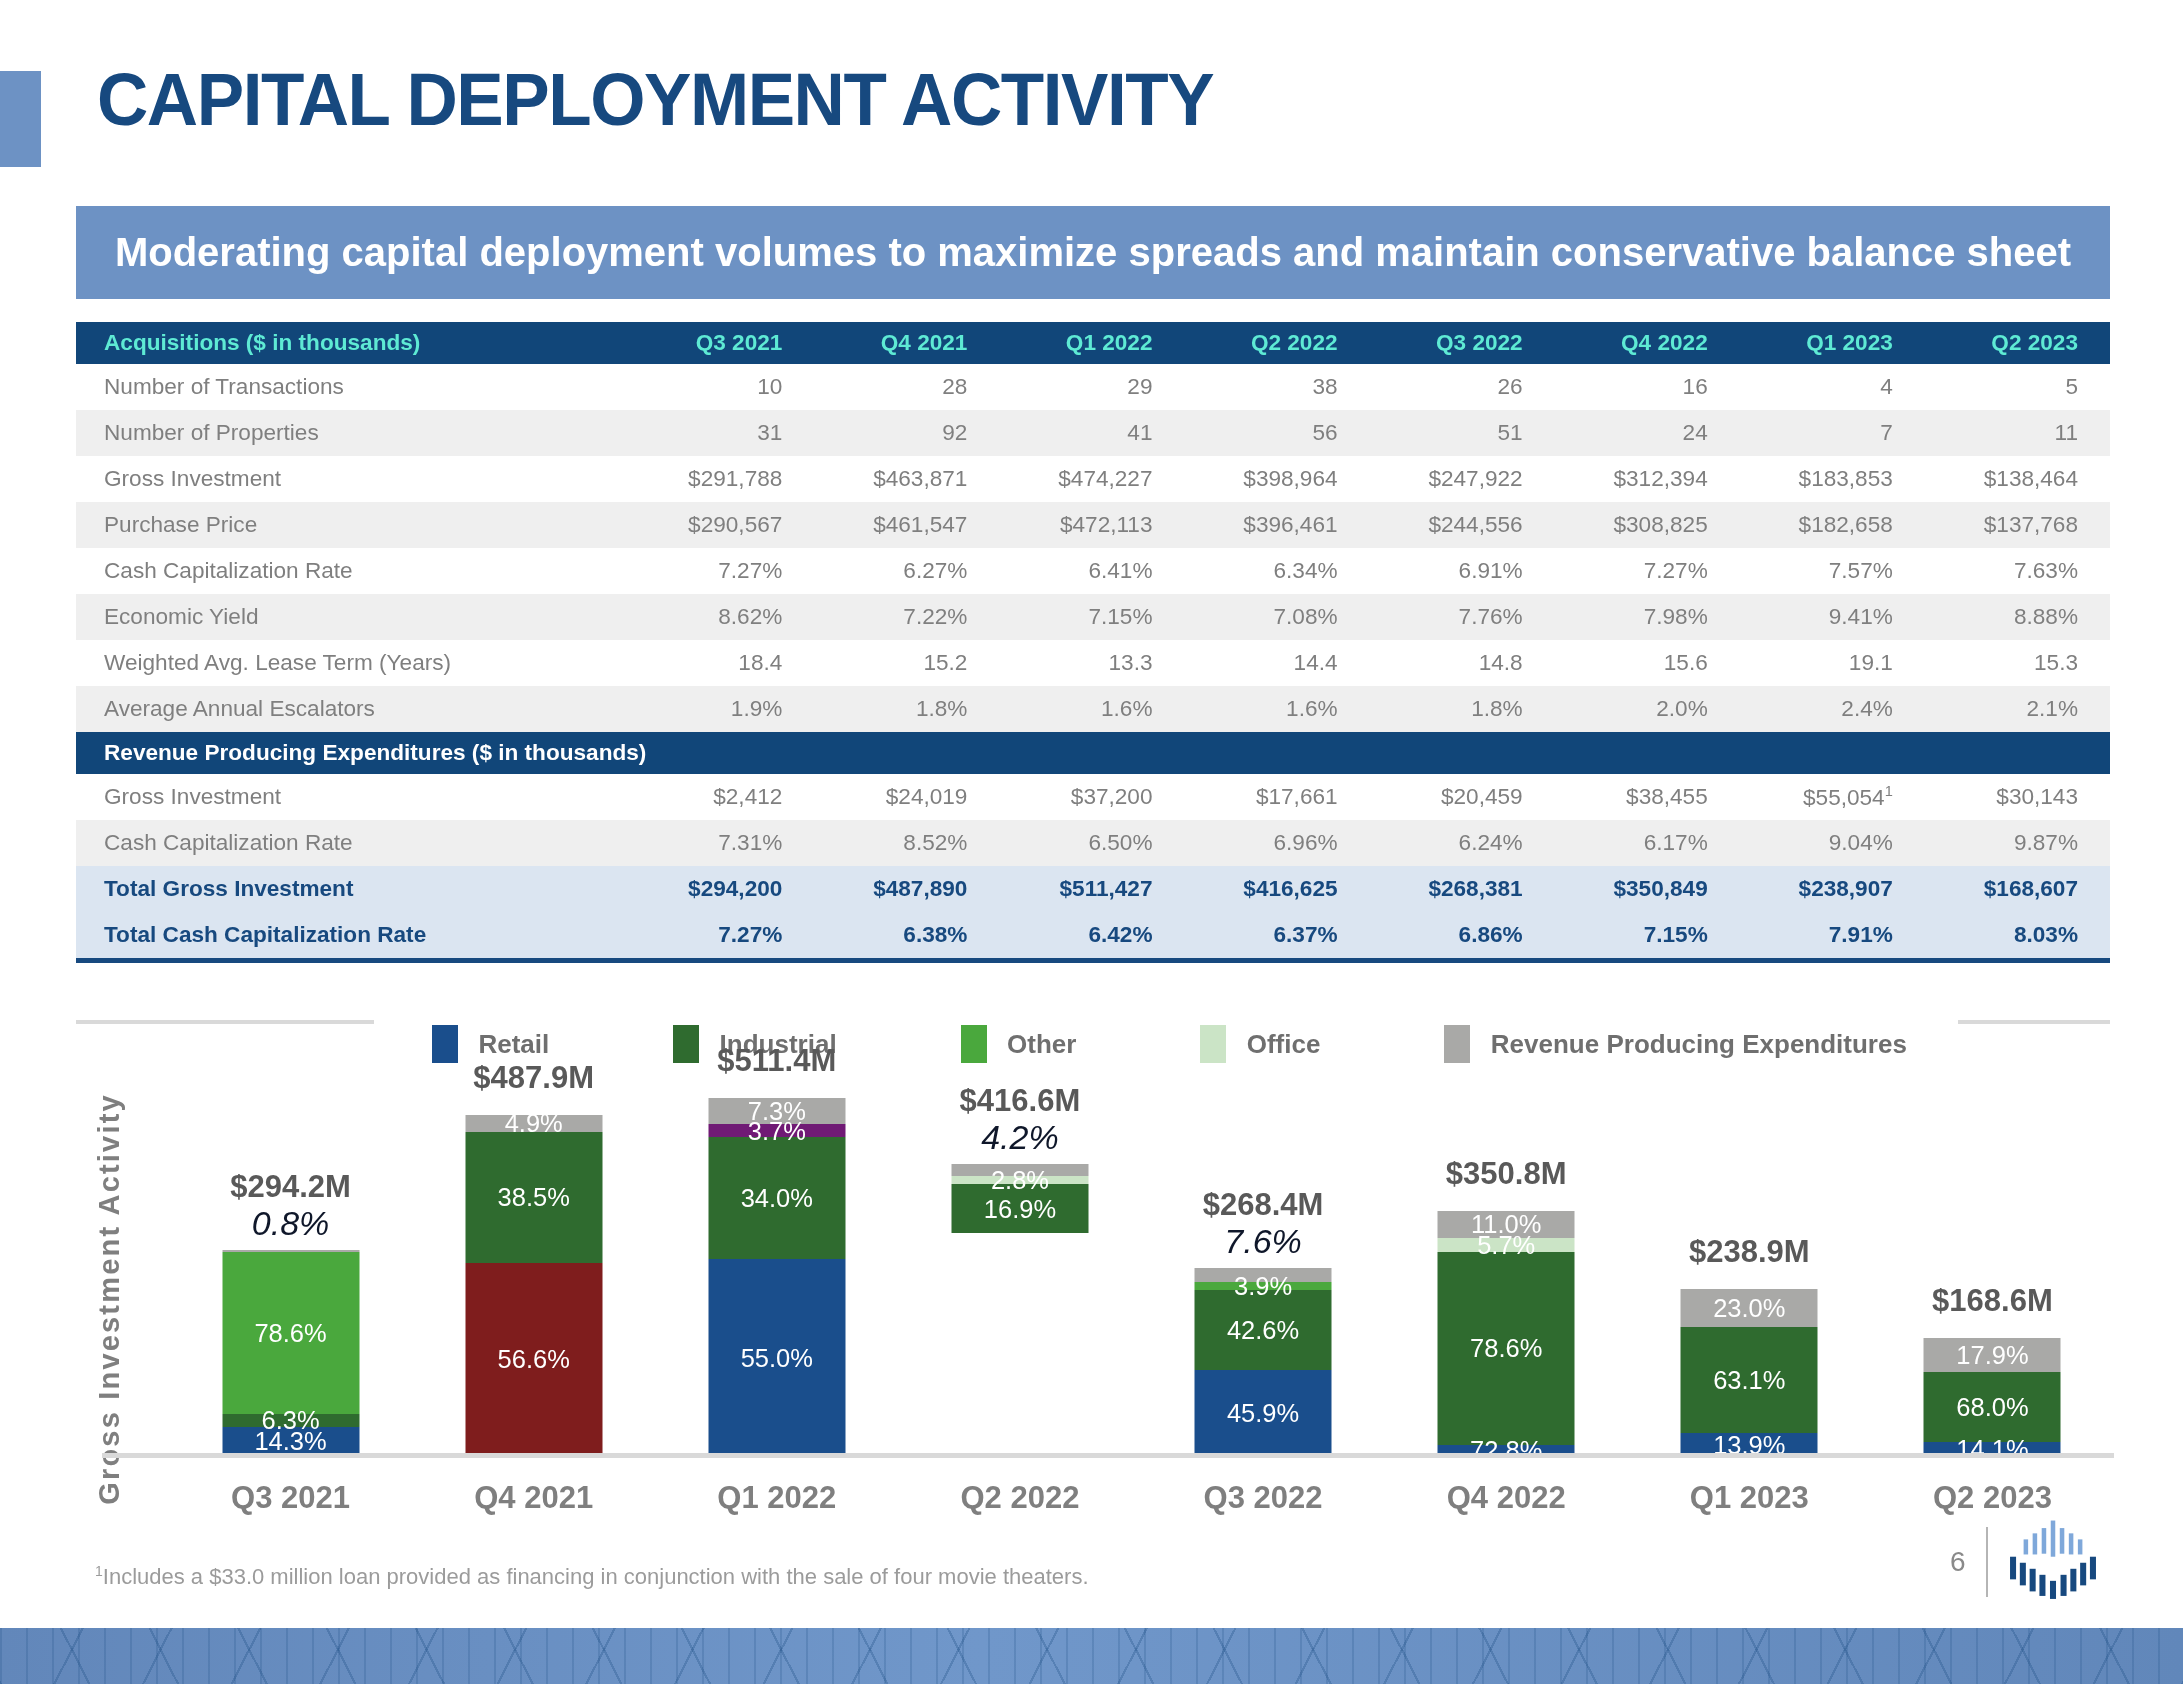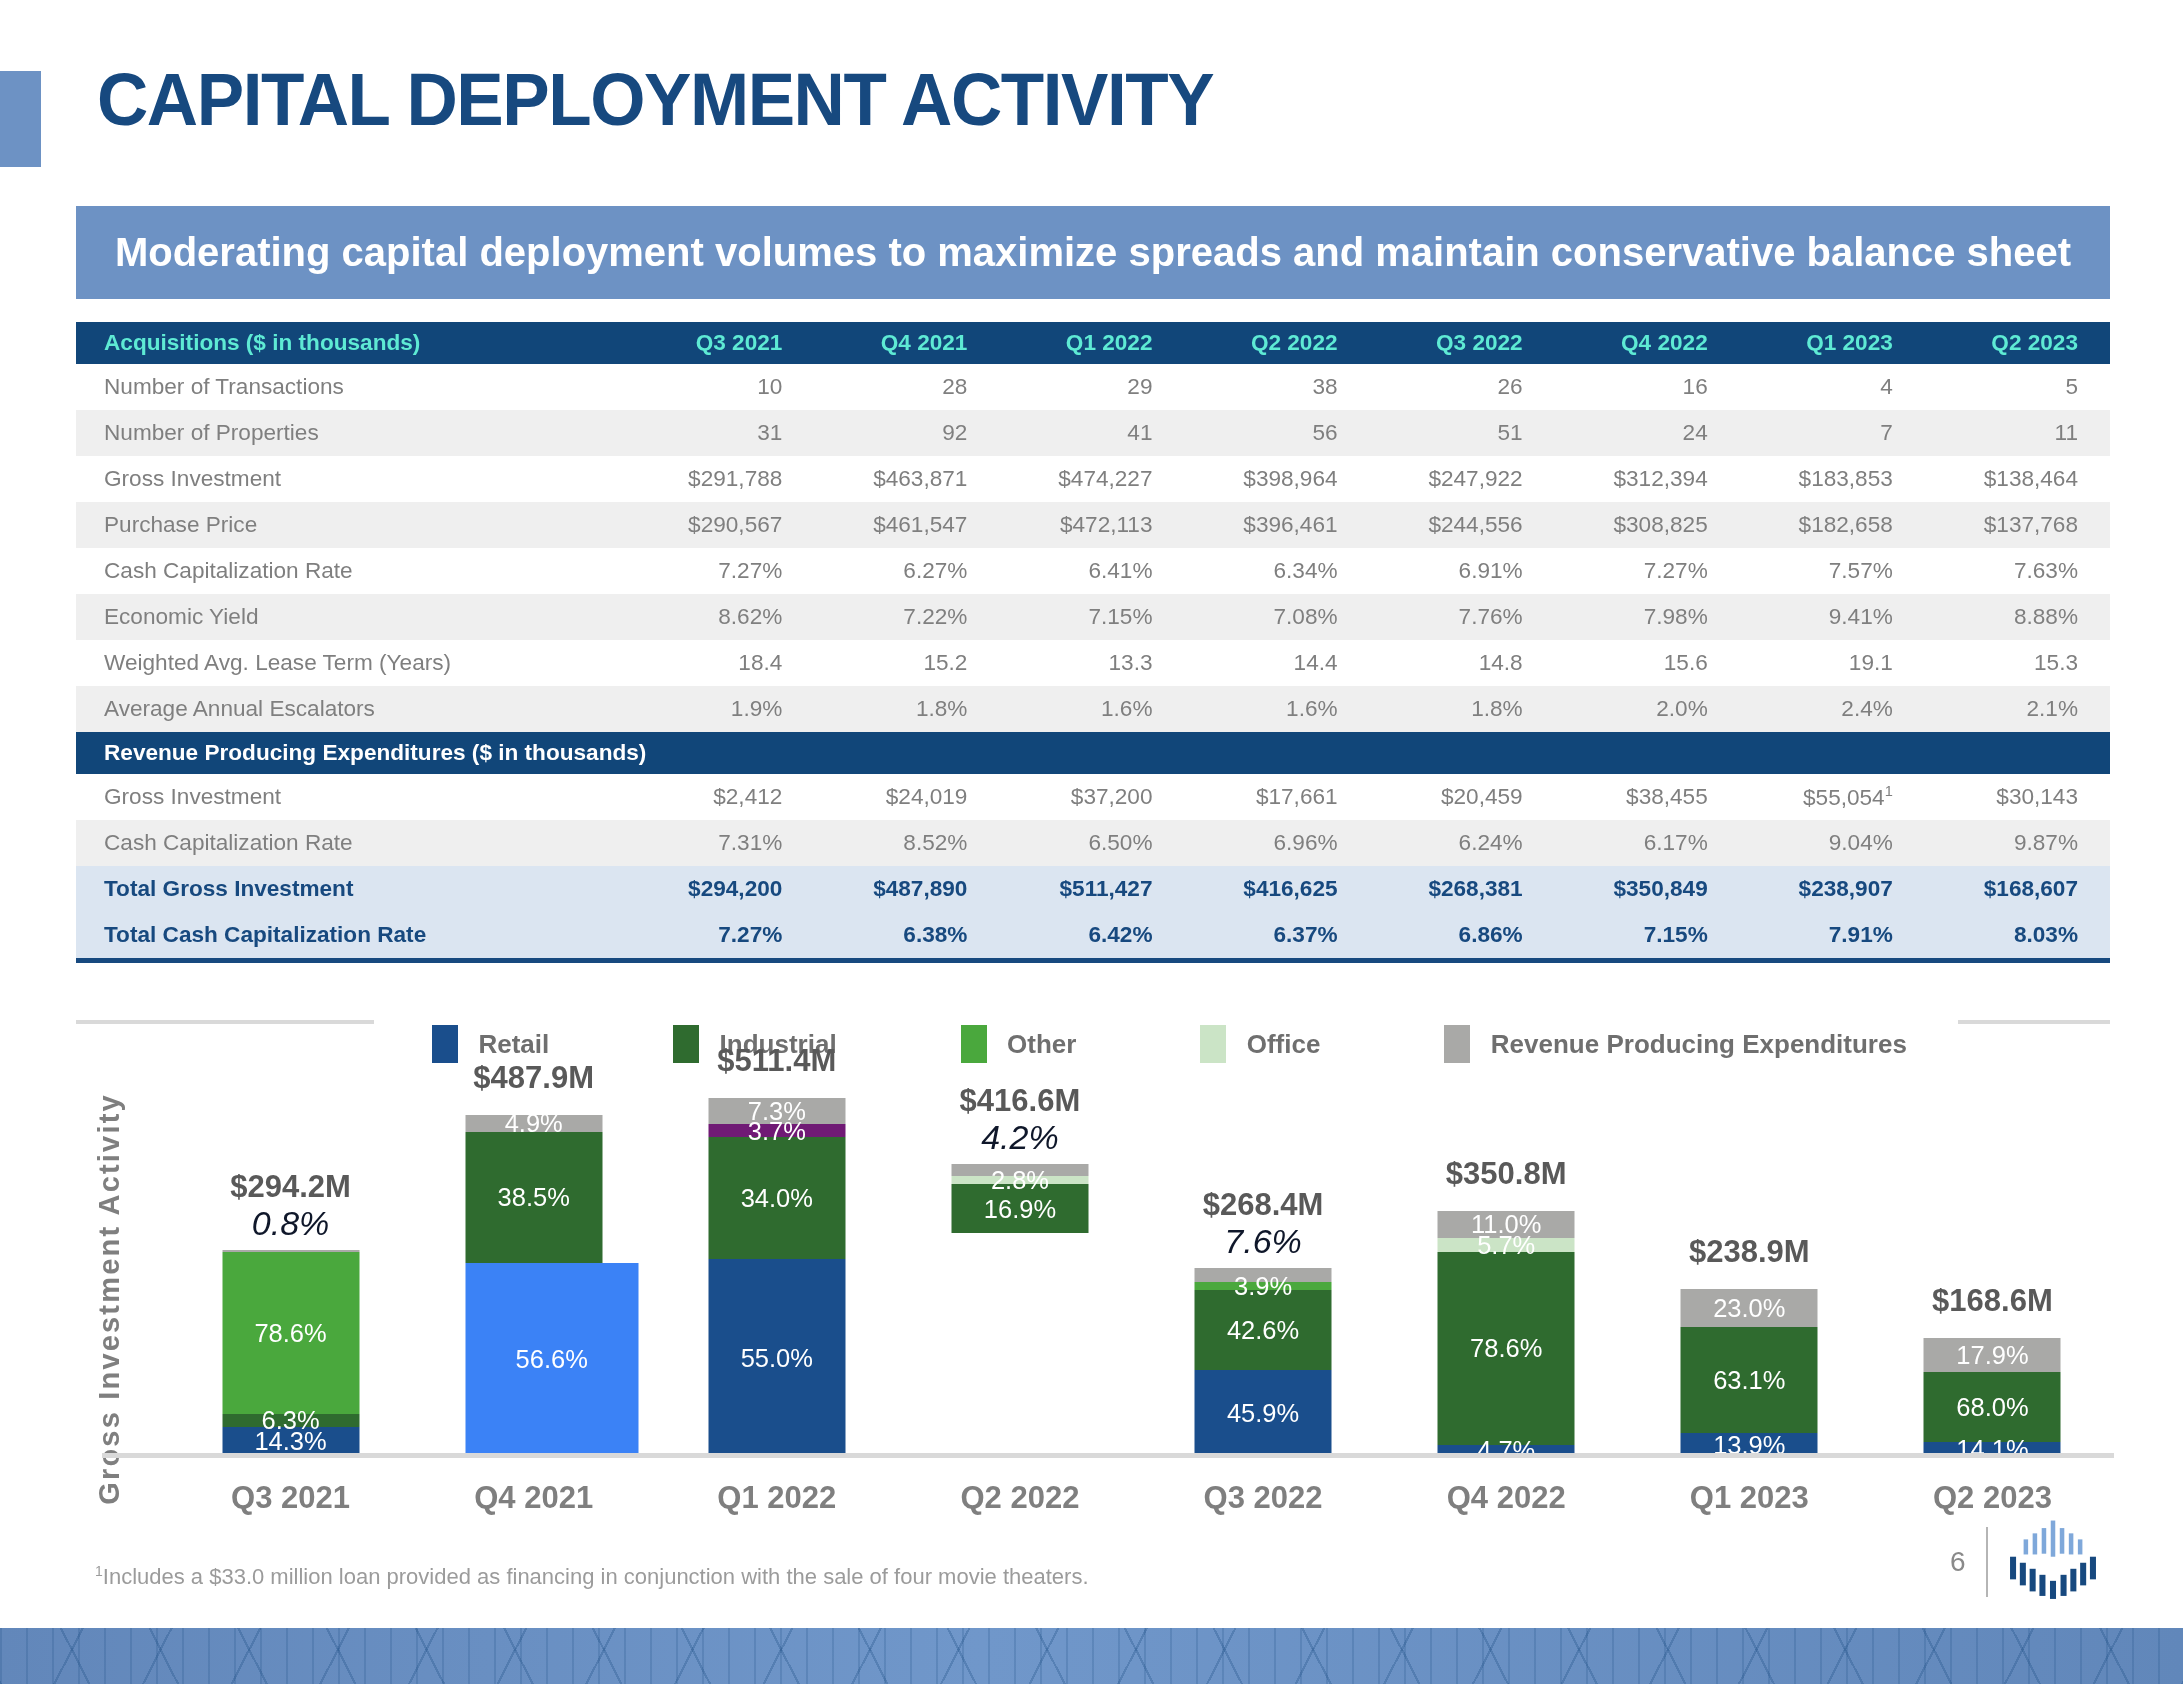--- a/index.html
+++ b/index.html
@@ -304,21 +304,21 @@
         <div class="total-label" style="bottom: 251px;">$294.2M</div>
       </div>
       <div class="slot">
         <div class="bar" style="height: 341px;">
           <div class="seg" style="height: 16.7px; background: rgb(169, 169, 167);">
             <span class="seg-label">4.9%</span>
           </div>
           <div class="seg" style="height: 131px; background: rgb(47, 107, 47);">
             <span class="seg-label">38.5%</span>
           </div>
-          <div class="seg" style="height: 193px; background: #3b82f6; padding-left: 36px;">
+          <div class="seg" style="height: 193px; background: #7f1d1d;">
             <span class="seg-label">56.6%</span>
           </div>
         </div>
         <div class="total-label" style="bottom: 360px;">$487.9M</div>
       </div>
       <div class="slot">
         <div class="bar" style="height: 358px;">
           <div class="seg" style="height: 26px; background: rgb(169, 169, 167);">
             <span class="seg-label">7.3%</span>
           </div>
@@ -368,21 +368,21 @@
           <div class="seg" style="height: 27px; background: rgb(169, 169, 167);">
             <span class="seg-label">11.0%</span>
           </div>
           <div class="seg" style="height: 14px; background: rgb(203, 228, 198);">
             <span class="seg-label">5.7%</span>
           </div>
           <div class="seg" style="height: 193px; background: rgb(47, 107, 47);">
             <span class="seg-label">78.6%</span>
           </div>
           <div class="seg" style="height: 11.5px; background: rgb(26, 78, 140);">
-            <span class="seg-label">4.7%</span>
+            <span class="seg-label">72.8%</span>
           </div>
         </div>
         <div class="total-label" style="bottom: 264px;">$350.8M</div>
       </div>
       <div class="slot">
         <div class="bar" style="height: 167px;">
           <div class="seg" style="height: 38px; background: rgb(169, 169, 167);">
             <span class="seg-label">23.0%</span>
           </div>
           <div class="seg" style="height: 106px; background: rgb(47, 107, 47);">

